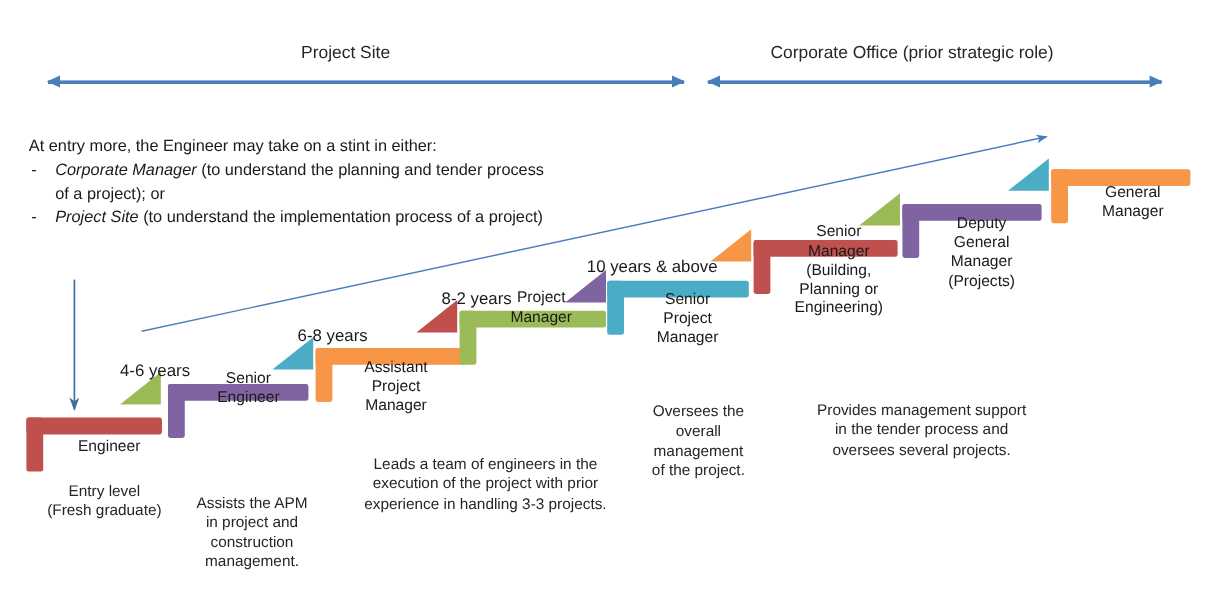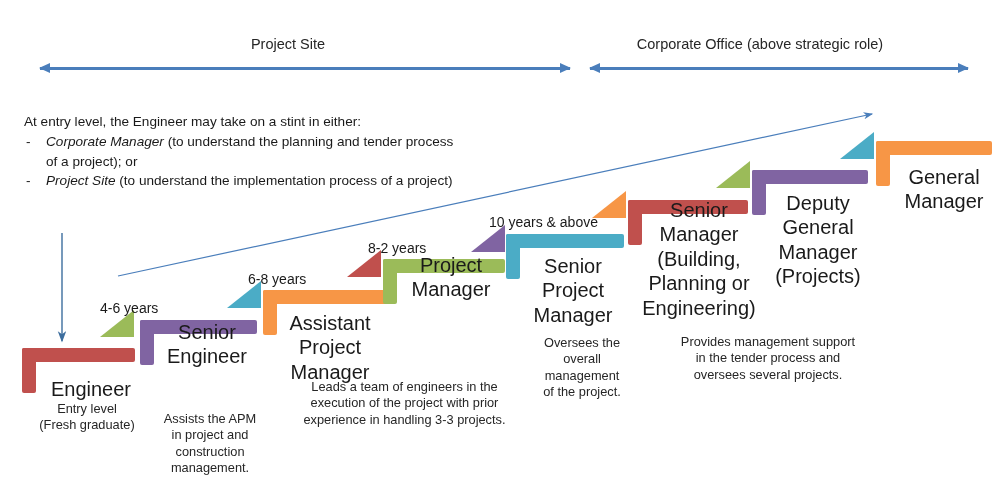--- a/index.html
+++ b/index.html
@@ -79,25 +79,24 @@
   .riser { position:absolute; width:0; height:0; }
 
   .years {
     position:absolute;
     font-size:14px;
     color:#1a1a1a;
     white-space:nowrap;
   }
   .title {
     position:absolute;
-    font-size:20px;
+    font-size:13px;
     line-height:1.22;
     color:#1a1a1a;
     text-align:center;
-    margin-top:13px;
   }
   .desc {
     position:absolute;
     font-size:12.8px;
     line-height:1.28;
     color:#262626;
     text-align:center;
     margin-top:8px;
   }
 </style>
@@ -106,30 +105,30 @@
 
 <div id="stage">
 
   <div id="header">
       <div class="axis-label" style="left: 148px; top: 36px; width: 280px;">Project Site</div>
       <div class="axis-arrow" style="left: 40px; top: 63px; width: 530px;">
         <div class="shaft" style="background: rgb(74, 126, 187);"></div>
         <div class="head left" style="border-right-color: rgb(74, 126, 187);"></div>
         <div class="head right" style="border-left-color: rgb(74, 126, 187);"></div>
       </div>
-      <div class="axis-label" style="left: 600px; top: 36px; width: 320px;">Corporate Office (above strategic role)</div>
+      <div class="axis-label" style="left: 600px; top: 36px; width: 320px;">Corporate Office (prior strategic role)</div>
       <div class="axis-arrow" style="left: 590px; top: 63px; width: 378px;">
         <div class="shaft" style="background: rgb(74, 126, 187);"></div>
         <div class="head left" style="border-right-color: rgb(74, 126, 187);"></div>
         <div class="head right" style="border-left-color: rgb(74, 126, 187);"></div>
       </div>
     </div>
 
   <div id="intro">
-    <p class="lead">At entry level, the Engineer may take on a stint in either:</p>
+    <p class="lead">At entry more, the Engineer may take on a stint in either:</p>
     <ul>
         <li><span class="dash">-</span><em>Corporate Manager</em><span> (to understand the planning and tender process of a project); or</span></li>
         <li><span class="dash">-</span><em>Project Site</em><span> (to understand the implementation process of a project)</span></li>
       </ul>
   </div>
 
   <svg id="arrows" width="1007" height="493">
       <defs>
         <marker id="mk-down" markerWidth="9" markerHeight="9" refX="7" refY="3" orient="auto">
           <path d="M0,0 L8,3 L0,6 L2.2,3 Z" fill="#3d6e9e"></path>

